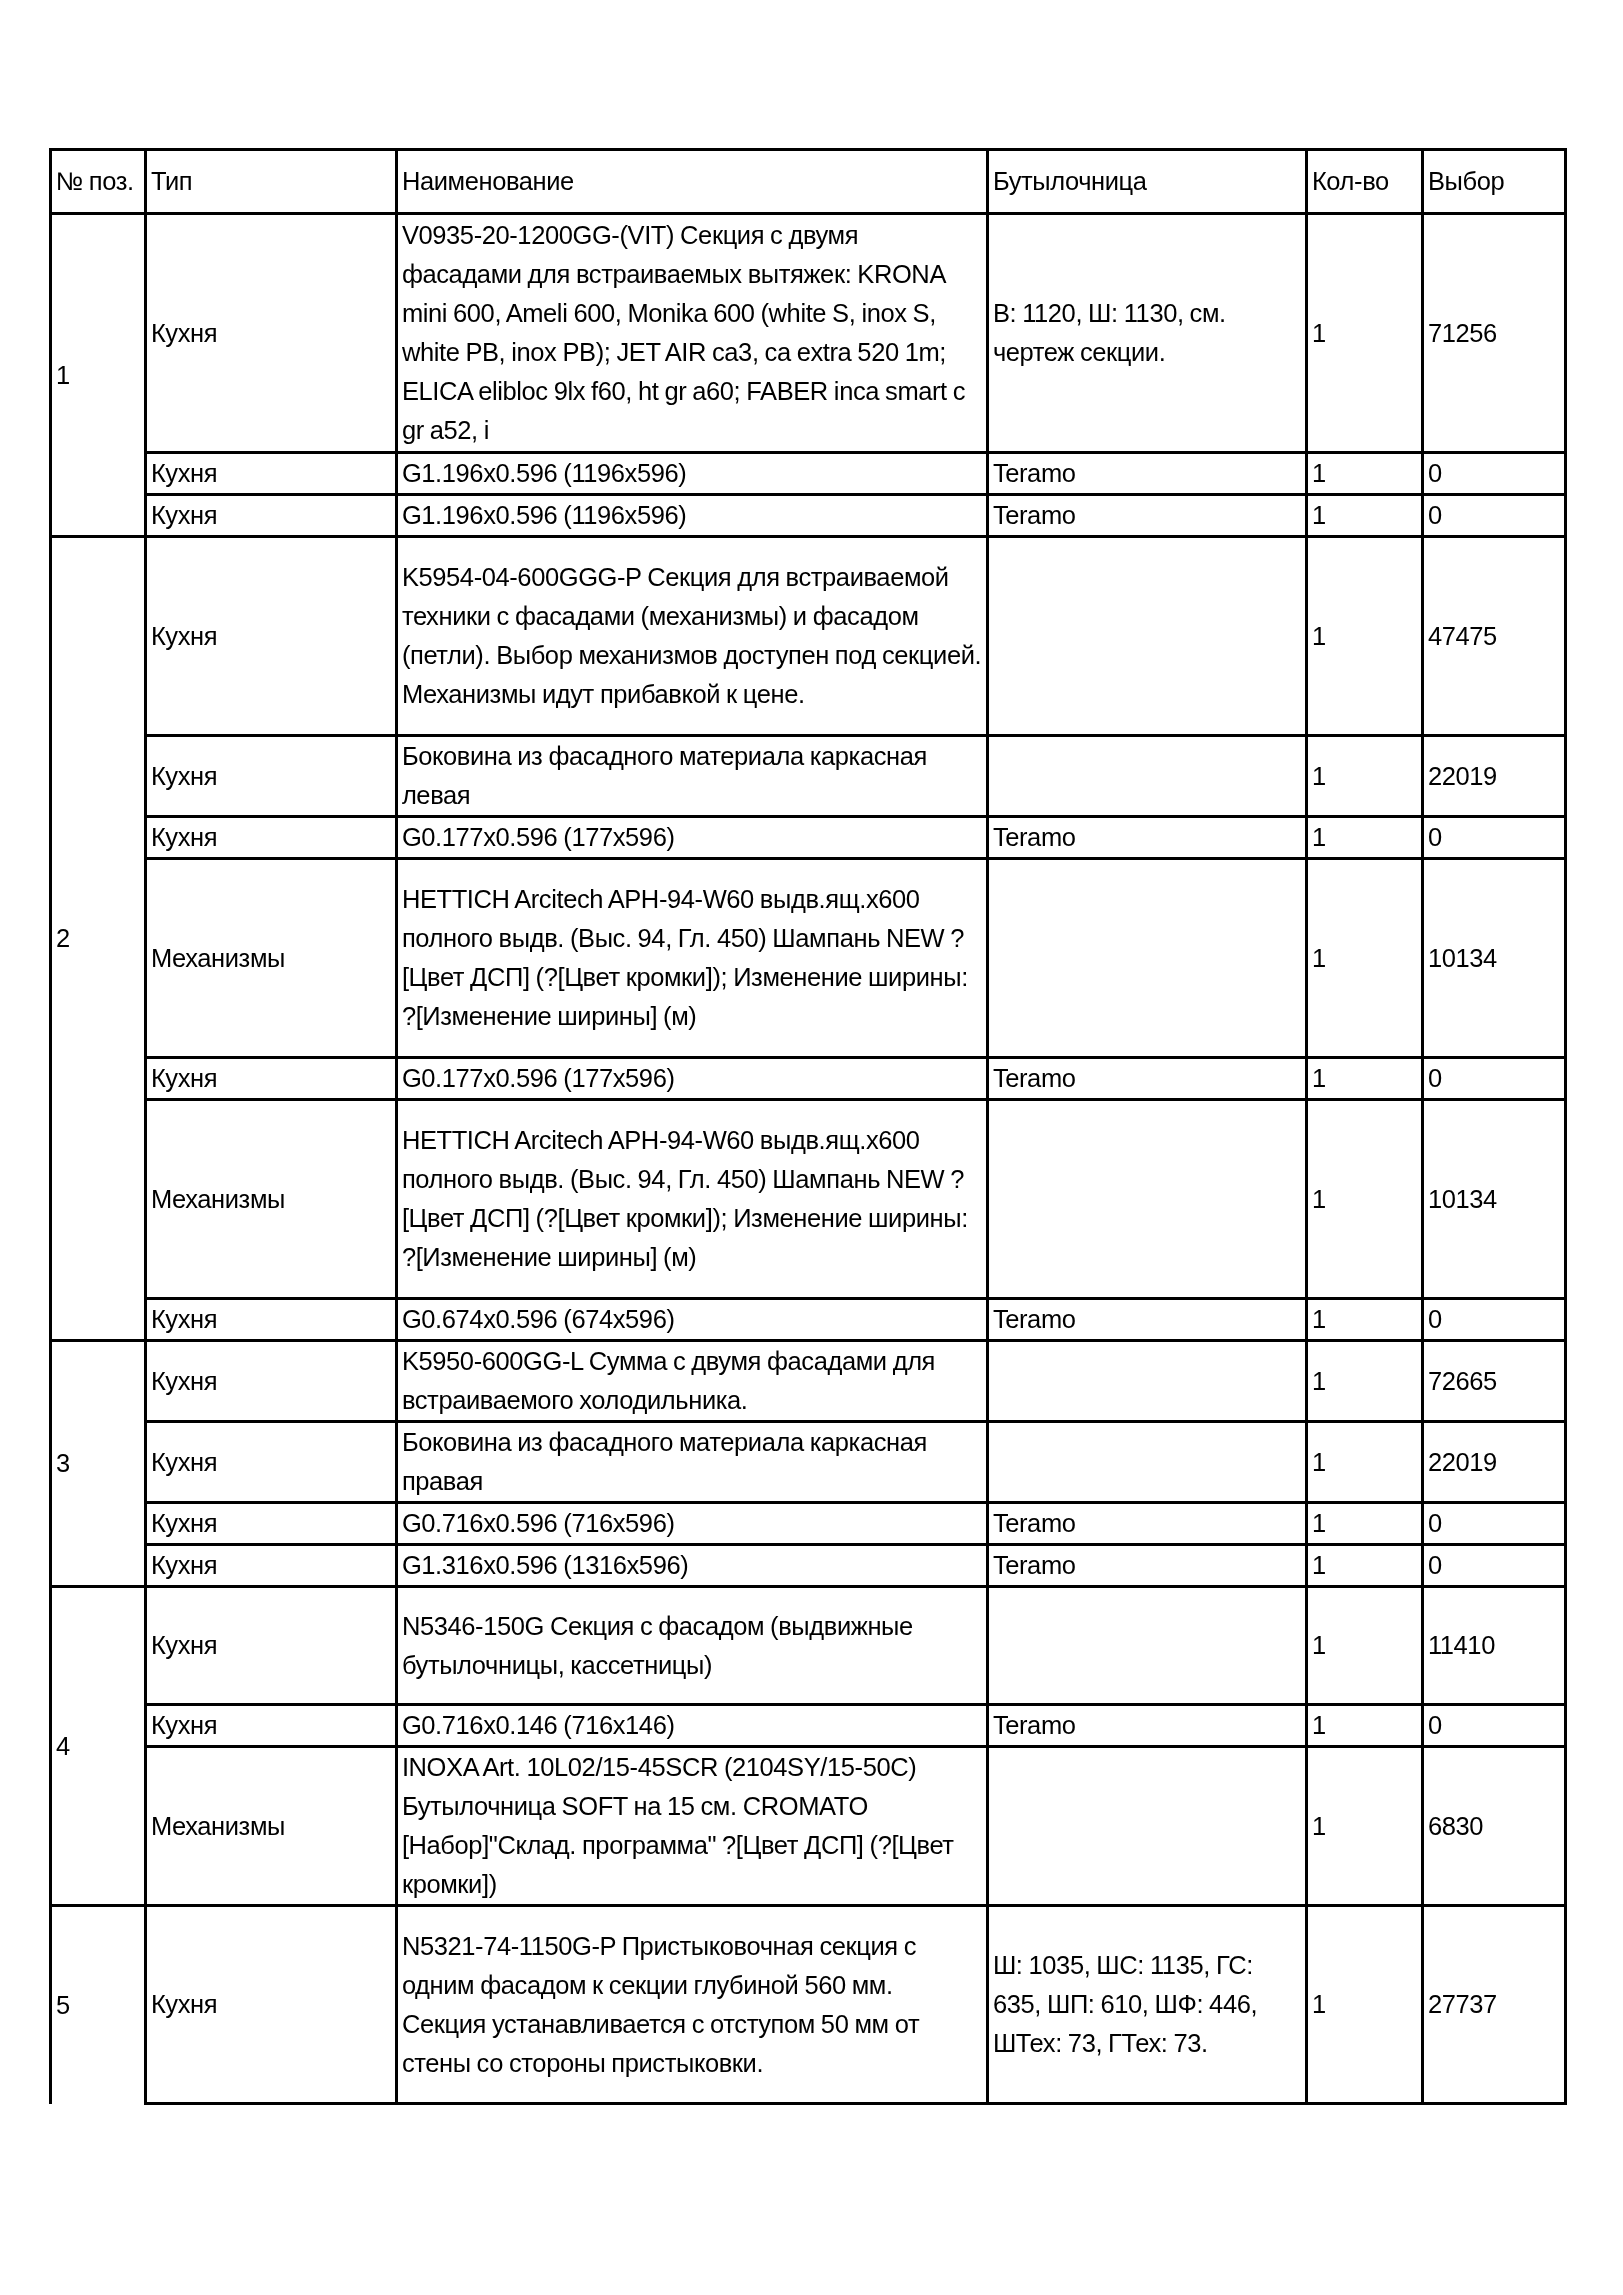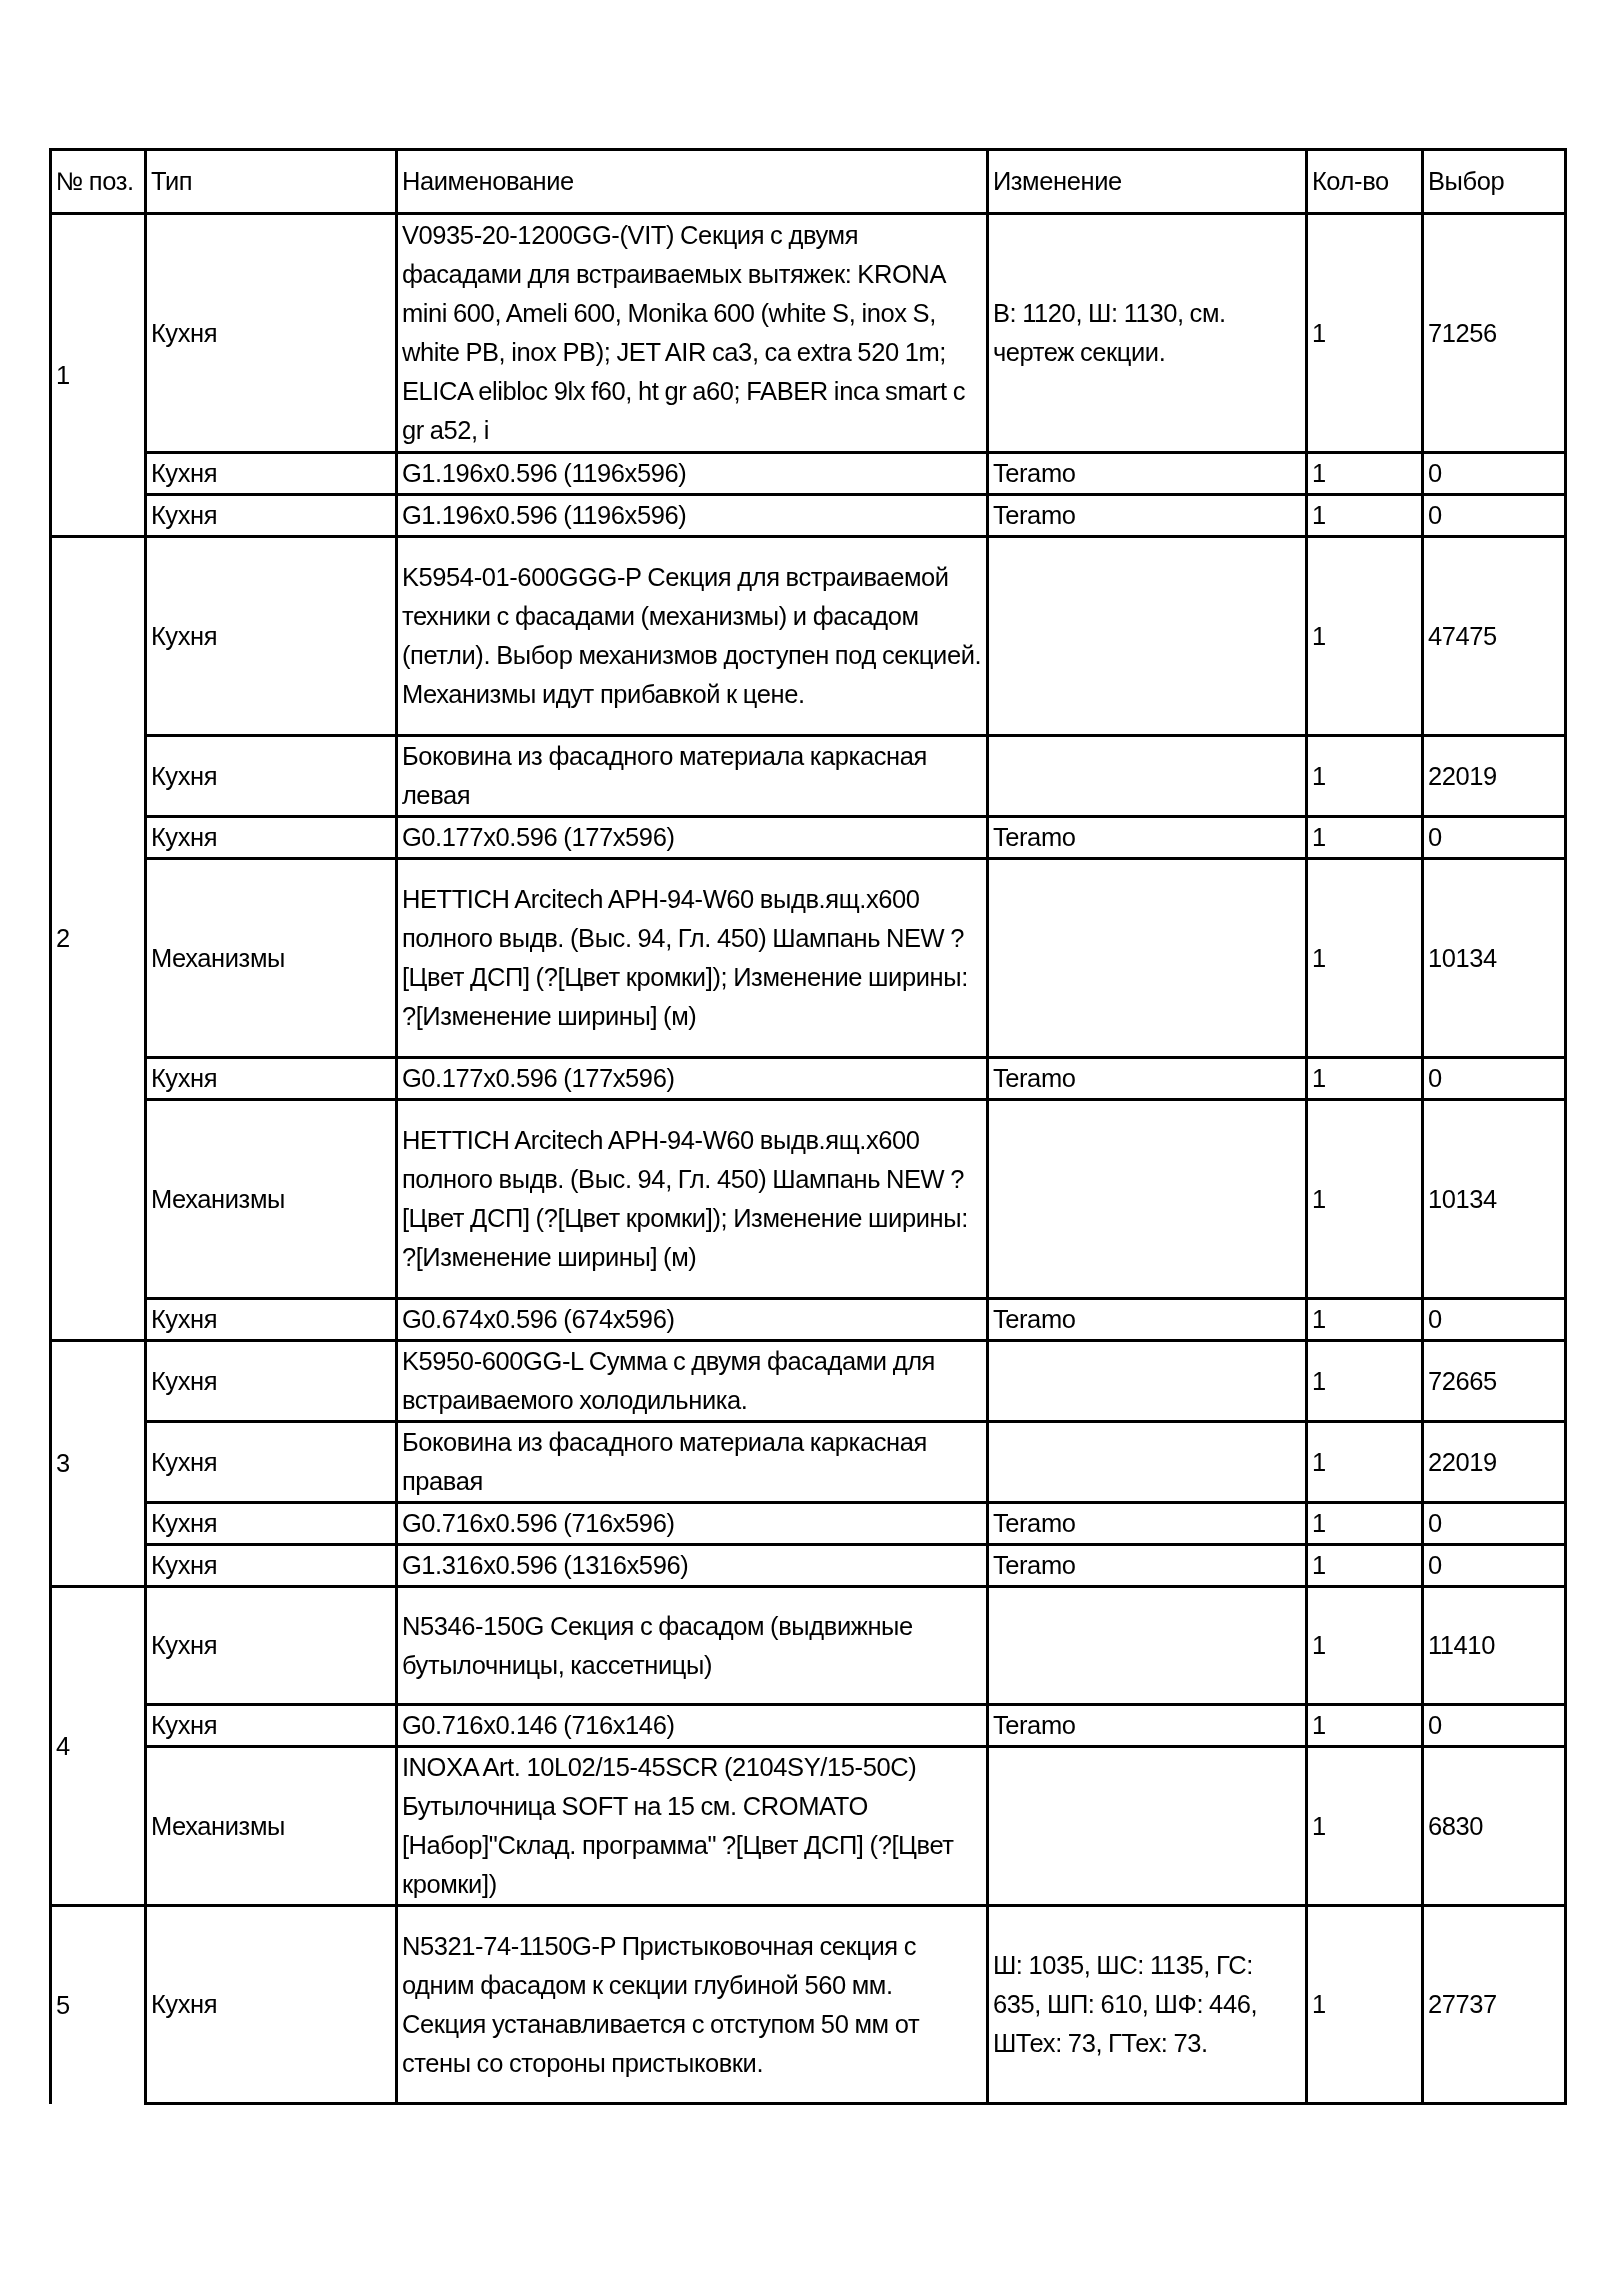--- a/index.html
+++ b/index.html
@@ -46,21 +46,21 @@
         <col class="c-name">
         <col class="c-note">
         <col class="c-qty">
         <col class="c-sum">
     </colgroup>
     <thead>
       <tr>
         <th>№ поз.</th>
         <th>Тип</th>
         <th>Наименование</th>
-        <th>Изменение</th>
+        <th>Бутылочница</th>
         <th>Кол-во</th>
         <th>Выбор</th>
       </tr>
     </thead>
     <tbody>
 
       <tr style="height:239px">
         <td class="pos" rowspan="3">1</td>
         <td>Кухня</td>
         <td class="name">V0935-20-1200GG-(VIT) Секция с двумя фасадами для встраиваемых вытяжек: KRONA mini 600, Ameli 600, Monika 600 (white S, inox S, white PB, inox PB); JET AIR ca3, ca extra 520 1m; ELICA elibloc 9lx f60, ht gr a60; FABER inca smart c gr a52, i</td>
@@ -79,21 +79,21 @@
         <td>Кухня</td>
         <td class="name">G1.196x0.596 (1196x596)</td>
         <td>Teramo</td>
         <td class="qty">1</td>
         <td class="sum">0</td>
       </tr>
 
       <tr style="height:199px">
         <td class="pos" rowspan="7">2</td>
         <td>Кухня</td>
-        <td class="name">K5954-01-600GGG-P Секция для встраиваемой техники с фасадами (механизмы) и фасадом (петли). Выбор механизмов доступен под секцией. Механизмы идут прибавкой к цене.</td>
+        <td class="name">K5954-04-600GGG-P Секция для встраиваемой техники с фасадами (механизмы) и фасадом (петли). Выбор механизмов доступен под секцией. Механизмы идут прибавкой к цене.</td>
         <td></td>
         <td class="qty">1</td>
         <td class="sum">47475</td>
       </tr>
       <tr style="height:77px">
         <td>Кухня</td>
         <td class="name">Боковина из фасадного материала каркасная левая</td>
         <td></td>
         <td class="qty">1</td>
         <td class="sum">22019</td>

